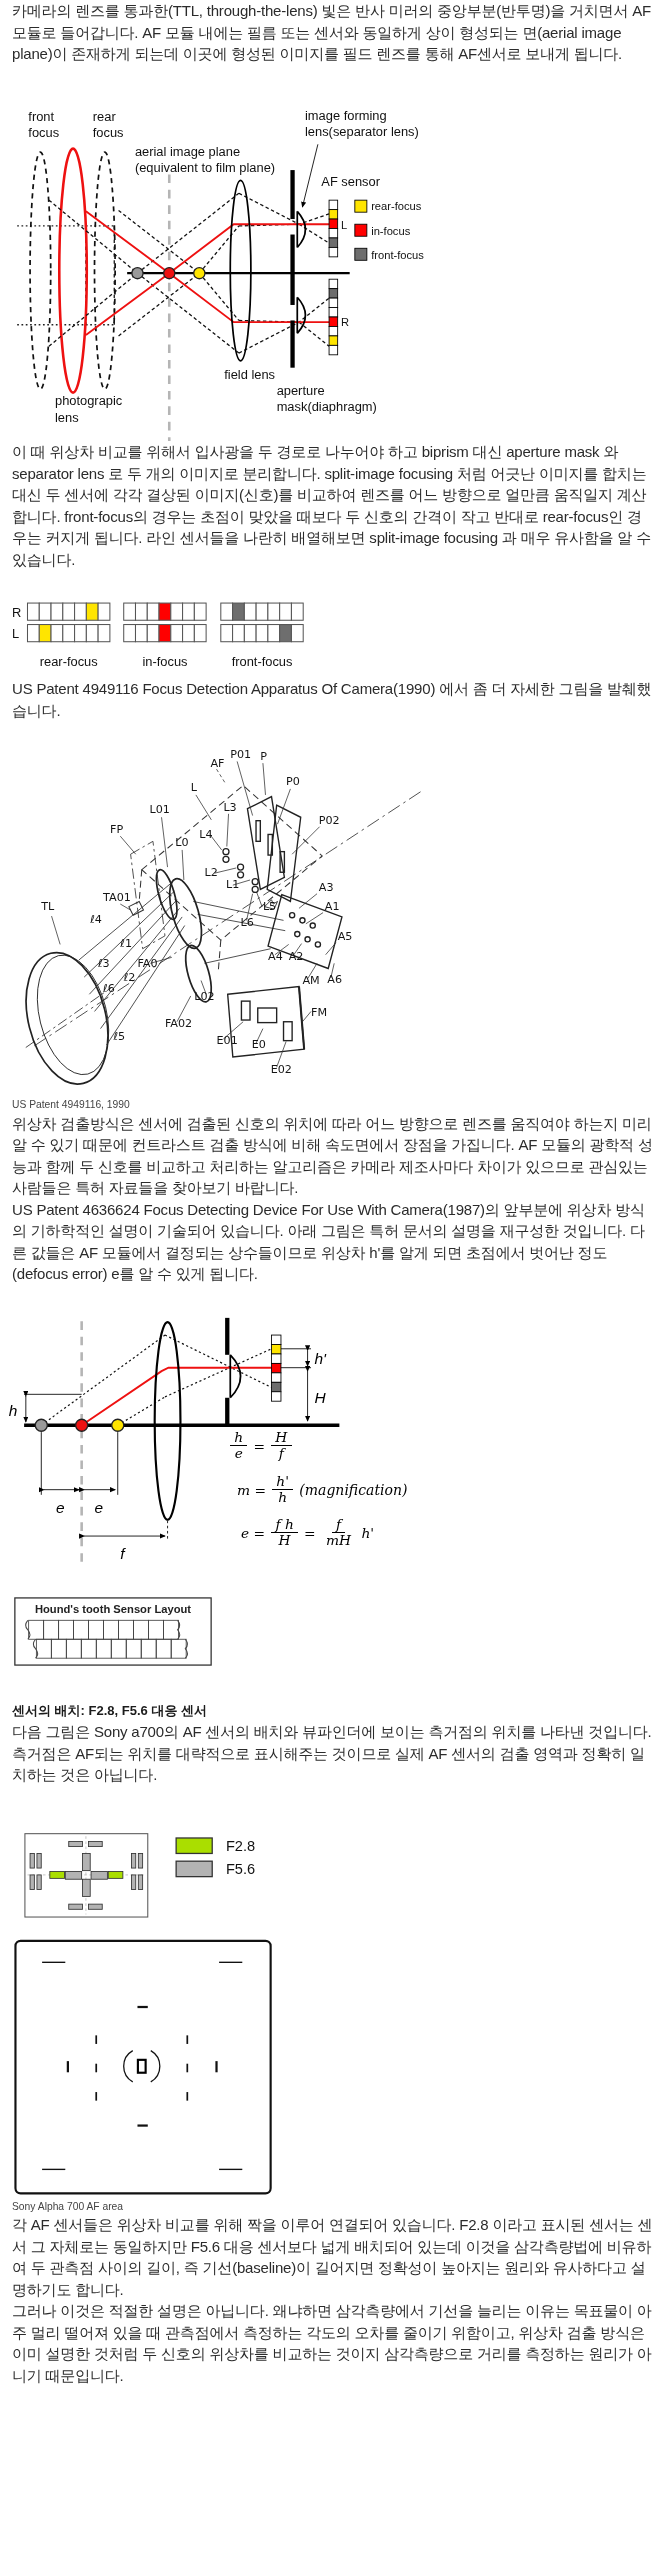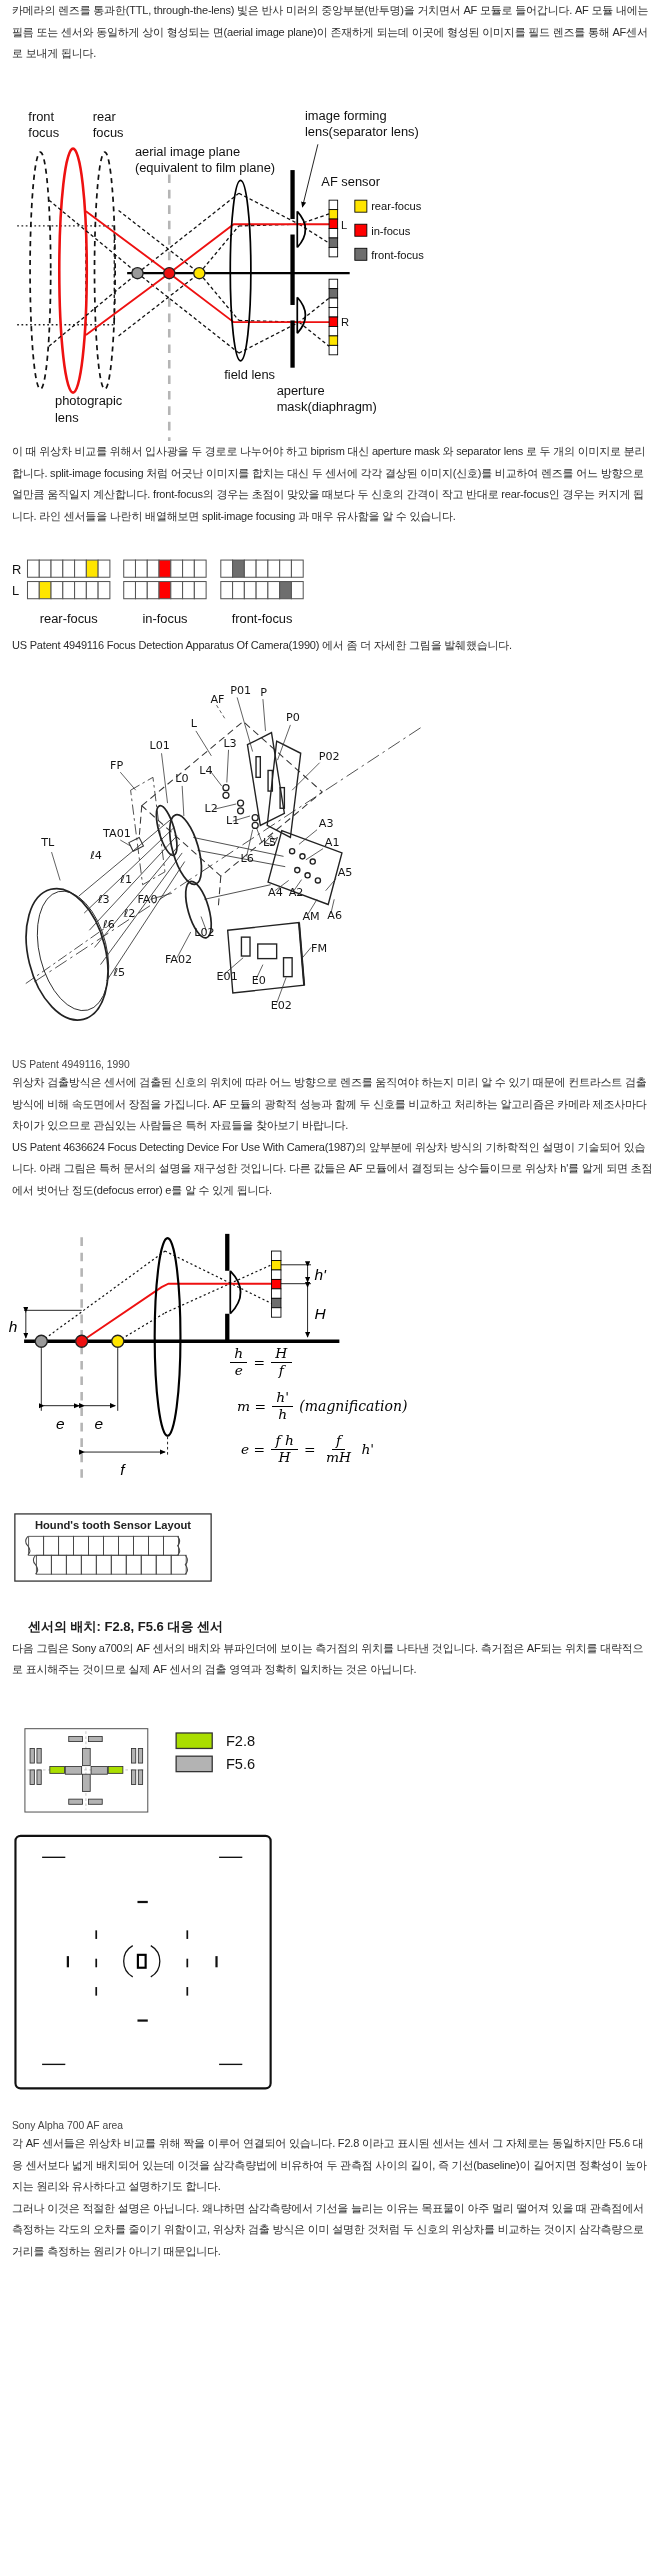--- a/index.html
+++ b/index.html
@@ -1,21 +1,21 @@
 <!DOCTYPE html>
 <html style="font-size:13.8px"><head>
 <meta charset="utf-8">
 <style>
   html,body{margin:0;padding:0;background:#fff;}
   body{width:665px;font-family:"Liberation Sans","DejaVu Sans",sans-serif;color:#2b2b2b;}
   .page{width:665px;overflow:hidden;background:#fff;}
-  p.body-text{font-size:11px;line-height:21.5px;margin:0;padding:0 12px;letter-spacing:-0.2px;text-align:left;}
+  p.body-text{font-size:15px;line-height:21.5px;margin:0;padding:0 12px;letter-spacing:-0.2px;text-align:left;}
   .mt8{margin-top:6.9px}.mt18{margin-top:15.5px}.mt20{margin-top:17px}.mt25{margin-top:21.5px}.mt30{margin-top:26px}.mt32{margin-top:27.5px}.mt45{margin-top:39px}
-  h3.section-heading{font-size:13px;line-height:21.5px;margin:34px 0 0 0;padding:0 28px;font-weight:bold;color:#1c1c1c;}
-  .caption{font-size:10.3px;color:#444;padding:1.7px 12px 0 12px;line-height:15.5px;margin-top:24px;}
+  h3.section-heading{font-size:13px;line-height:21.5px;margin:34px 0 0 0;padding:0 12px;font-weight:bold;color:#1c1c1c;}
+  .caption{font-size:10.3px;color:#444;padding:1.7px 12px 0 12px;line-height:15.5px;}
   svg{display:block;}
   svg text{font-family:"Liberation Sans","DejaVu Sans",sans-serif;}
   .fig-label{font-size:15px;fill:#111;}
   .fig-label-sm{font-size:13px;fill:#111;}
   .patent-label{font-size:13px;fill:#151515;font-family:"DejaVu Sans",sans-serif;}
   .group-label{font-size:15px;fill:#111;}
   .fig3-wrap{position:relative;width:665px;height:262px;}
   .eq{position:absolute;font-family:"DejaVu Serif",serif;font-style:italic;font-size:13.8px;color:#000;display:flex;align-items:center;gap:6px;}
   .eq .frac{display:inline-flex;flex-direction:column;align-items:center;line-height:1.15;}
   .eq .frac .num{border-bottom:1.2px solid #000;padding:0 4.3px;}

